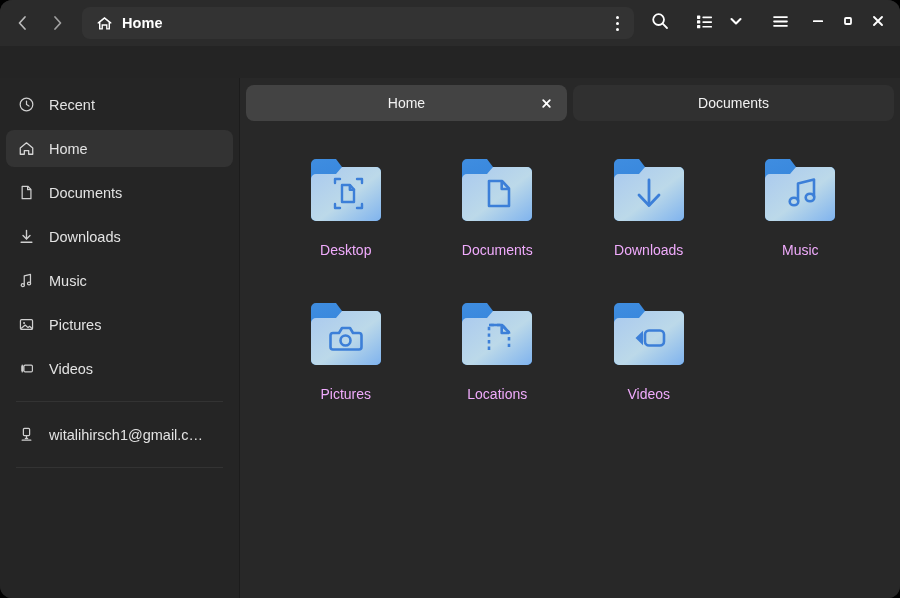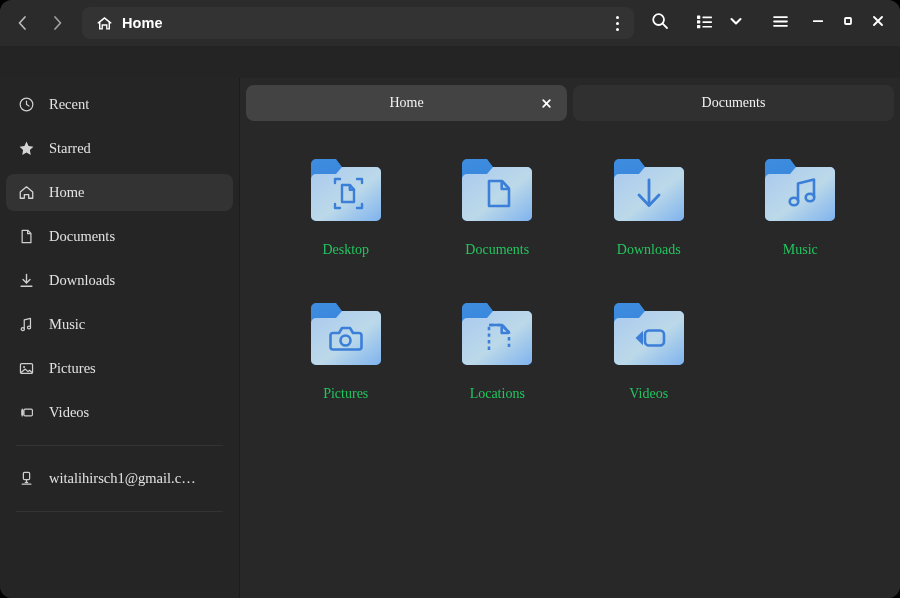--- a/index.html
+++ b/index.html
@@ -62,21 +62,21 @@
   }
   #viewgroup { display: flex; align-items: center; margin-left: 12px; }
   #wincontrols { display: flex; align-items: center; margin-left: 8px; gap: 2px; }
   .wbtn {
     width: 28px; height: 28px;
     display: flex; align-items: center; justify-content: center;
     cursor: pointer; border-radius: 6px;
   }
 
   
-  #body { flex: 1 1 auto; display: flex; min-height: 0; font-family: Liberation Serif, serif; }
+  #body { flex: 1 1 auto; display: flex; min-height: 0; }
 
   
   #sidebar {
     width: 240px; flex: 0 0 240px;
     background: #252525;
     border-right: 1px solid #1c1c1c;
     padding: 8px 6px 0 6px;
     display: flex; flex-direction: column;
     overflow: hidden;
   }
@@ -136,21 +136,21 @@
     grid-auto-rows: 144px;
     align-content: start;
     overflow: hidden;
   }
   .fitem {
     display: flex; flex-direction: column; align-items: center;
     cursor: pointer;
     padding-top: 2px;
   }
   .fitem .fname {
-    color: #22c55e; font-size: 14px;
+    color: #f0abfc; font-size: 14px;
     margin-top: 12px; text-align: center;
     white-space: nowrap;
   }
   .folder { width: 80px; height: 78px; display: block; }
 </style>
 </head>
 <body>
 
 <div id="window">
 
@@ -258,28 +258,20 @@
       <div class="sb-item">
         <span class="ico">
           <svg width="17" height="17" viewBox="0 0 18 18" fill="none" stroke="#cfcfcf" stroke-width="1.3" stroke-linecap="round">
               <circle cx="9" cy="9" r="6.7"></circle>
               <path d="M9 5.4 V9 L11.6 10.7"></path>
             </svg>
         </span>
         <span class="lbl">Recent</span>
       </div>
 
-      <div class="sb-item">
-        <span class="ico">
-          <svg width="17" height="17" viewBox="0 0 18 18" fill="#d4d4d4">
-              <path d="M9 1.7 L11.2 6.4 L16.3 7.1 L12.6 10.7 L13.5 15.8 L9 13.3 L4.5 15.8 L5.4 10.7 L1.7 7.1 L6.8 6.4 Z"></path>
-            </svg>
-        </span>
-        <span class="lbl">Starred</span>
-      </div>
 
       <div class="sb-item sel">
         <span class="ico">
           <svg width="17" height="17" viewBox="0 0 18 18" fill="none" stroke="#d6d6d6" stroke-width="1.35" stroke-linejoin="round">
               <path d="M2.4 8.4 L9 3 L15.6 8.4 V15.1 H11.3 V11.2 H6.7 V15.1 H2.4 Z"></path>
             </svg>
         </span>
         <span class="lbl">Home</span>
       </div>
 

